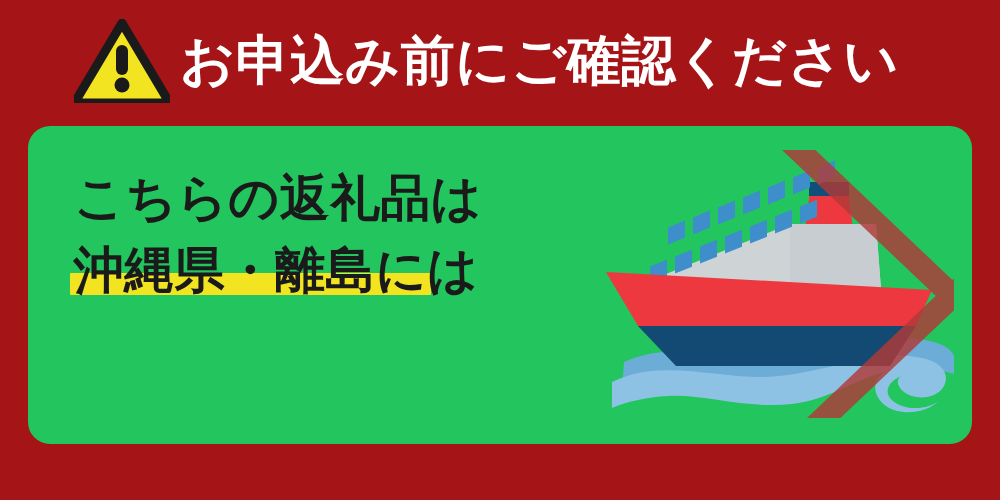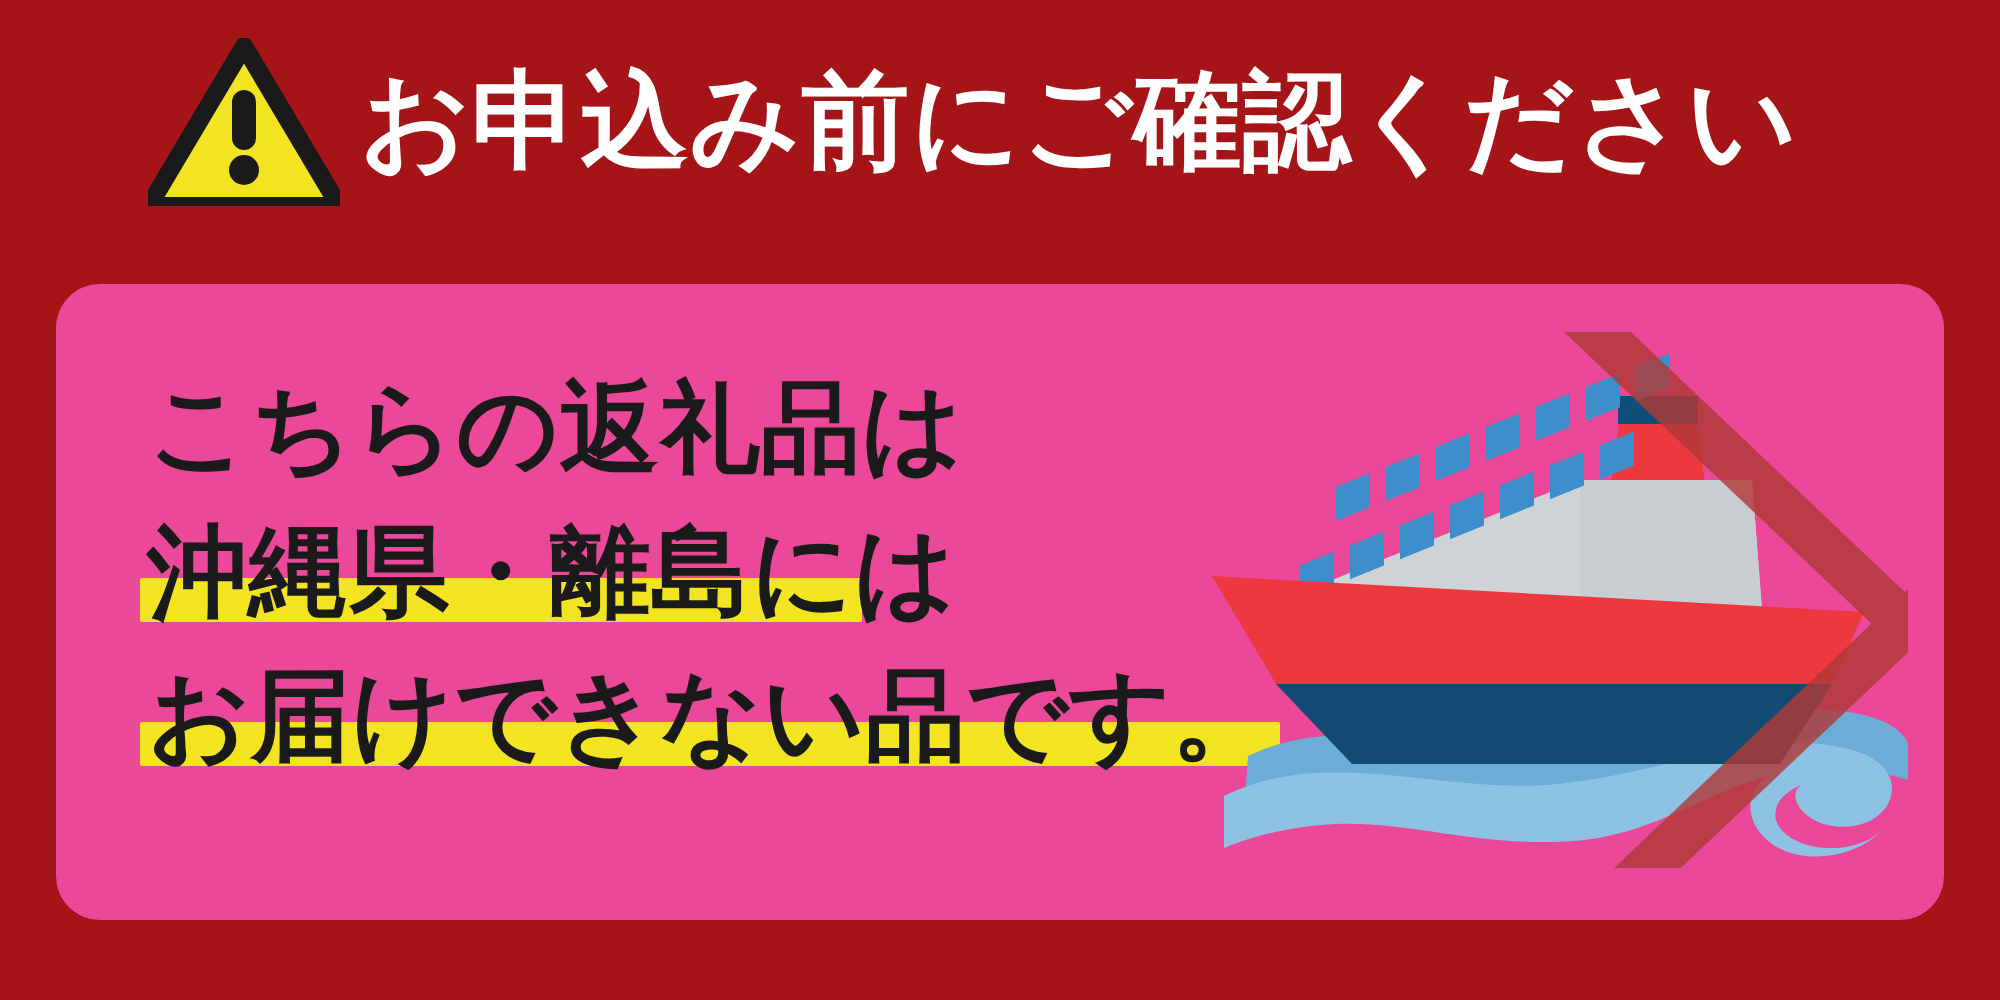--- a/index.html
+++ b/index.html
@@ -45,24 +45,24 @@
     letter-spacing: 0.01em;
     line-height: 1;
     margin-left: 10px;
     white-space: nowrap;
   }
 
   
   #card {
     position: absolute;
     left: 28px;
-    top: 142px;
+    top: 126px;
     width: 944px;
     height: 318px;
-    background: #ec4899;
+    background: #22c55e;
     border-radius: 22px;
   }
 
   
   #text-block {
     position: absolute;
     left: 46px;
     top: 36px;
     width: 560px;
   }
@@ -136,23 +136,20 @@
     <div id="text-block">
 
       <div class="text-line">
         <span class="plain">こちらの返礼品は</span>
       </div>
 
       <div class="text-line">
         <span class="hl-wrap"><span>沖縄県・離島に</span></span><span class="plain">は</span>
       </div>
 
-      <div class="text-line">
-        <span class="hl-wrap"><span>お届けできない品です。</span></span>
-      </div>
 
     </div>
 
     <div id="ship-figure">
       <svg id="ship-svg" viewBox="0 0 350 268" aria-hidden="true">
 
         <g>
           <path d="M20 212 C70 188 120 214 170 208 C225 201 265 182 320 190
                    C340 193 348 200 350 206 L350 224 C330 218 305 214 282 219
                    C250 226 230 240 200 242 C150 245 110 228 70 230

